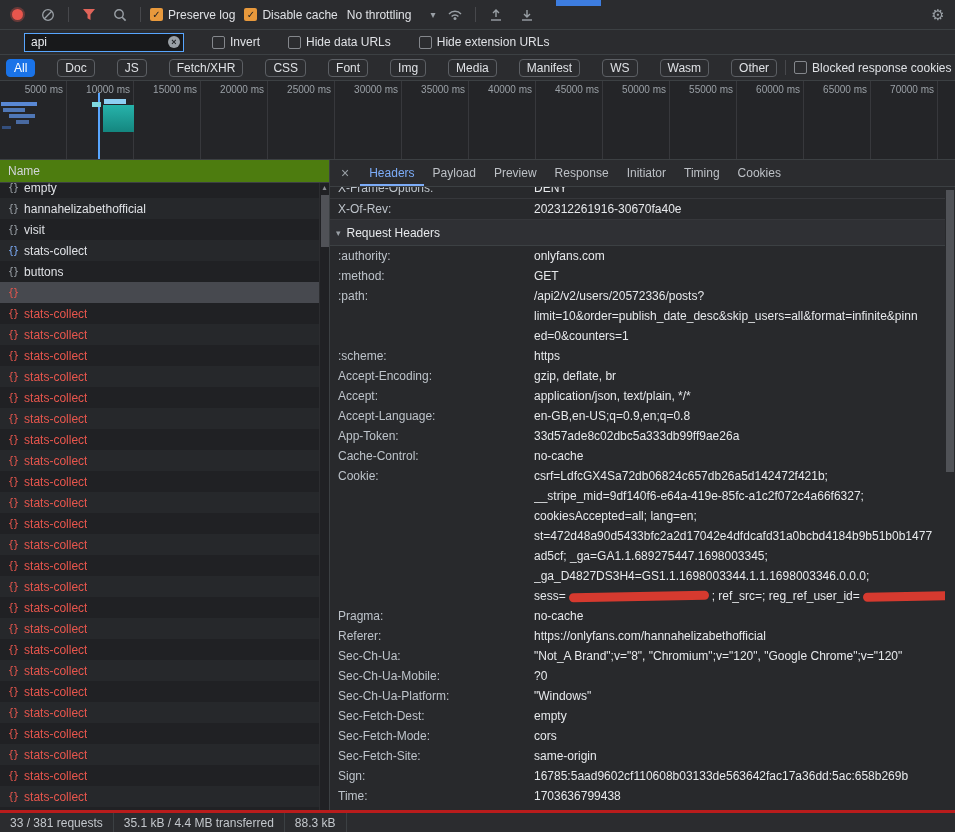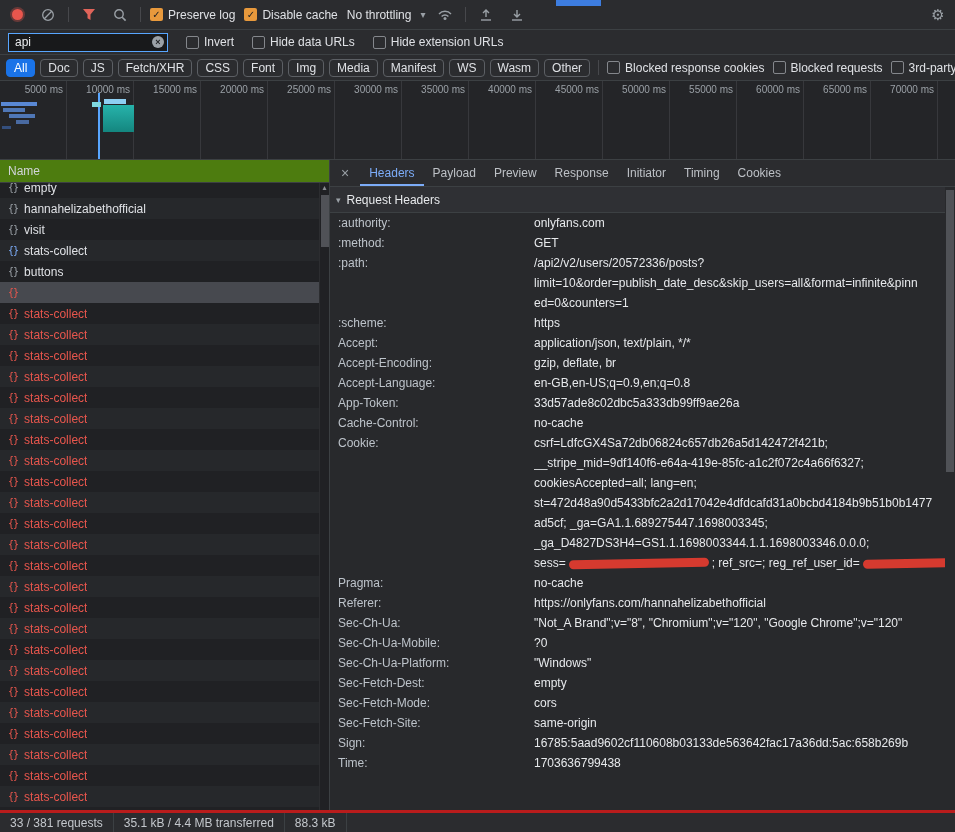--- a/index.html
+++ b/index.html
@@ -1,43 +1,43 @@
 <!DOCTYPE html>
 <html style="--accent-blue: #1a73e8; --tab-blue: #7cacf8; --error-red: #e8564d; --checkbox-orange: #e8993c; --redact-red: #d63a2f; --selection-bg: #47494f;"><head>
 <meta charset="utf-8">
 <style>
 *{margin:0;padding:0;box-sizing:border-box}
 html,body{background:#0f0f10}
 .devtools{position:relative;width:955px;height:832px;overflow:hidden;background:#202124;color:#dfe1e5;
   font-family:"Liberation Sans","DejaVu Sans",sans-serif;font-size:12px;display:flex;flex-direction:column}
 .toolbar{display:flex;align-items:center;background:#2b2c2f;border-bottom:1px solid #3c4043;flex:0 0 auto}
 .main-toolbar{height:30px;padding:0 6px;gap:9px;position:relative}
-.filter-row{height:25px;padding:0 8px;gap:18px}
+.filter-row{height:25px;padding:0 24px;gap:28px}
 .chips-row{height:26px;padding:0 6px;gap:8px}
 .sep{width:1px;height:15px;background:#47484c;flex:0 0 auto}
 .spacer{flex:1}
 .icon-btn{display:inline-flex;align-items:center;justify-content:center;width:22px;height:22px;cursor:pointer;flex:0 0 auto}
 .record-dot{width:11px;height:11px;border-radius:50%;background:var(--error-red,#e8564d);box-shadow:0 0 0 2px rgba(232,86,77,.33)}
 .gear{font-size:15px;color:#9aa0a6;line-height:1}
 .cb{display:inline-flex;align-items:center;gap:5px;cursor:pointer;flex:0 0 auto}
 .cb .box{width:13px;height:13px;border-radius:2px;display:inline-flex;align-items:center;justify-content:center;
   font-size:10px;font-weight:bold;color:transparent}
 .cb.checked .box{background:var(--checkbox-orange,#e8993c);color:#202124}
 .cb.unchecked .box{border:1px solid #84878c}
 .cb-label{color:#dfe1e5;white-space:nowrap}
-.throttle{display:inline-flex;align-items:center;gap:9px;cursor:pointer;color:#dfe1e5;white-space:nowrap}
+.throttle{display:inline-flex;align-items:center;gap:19px;cursor:pointer;color:#dfe1e5;white-space:nowrap}
 .caret{color:#9aa0a6;font-size:10px}
 .top-strip{position:absolute;left:556px;top:0;width:45px;height:6px;background:#3d7de0;z-index:9}
 .filter-input{display:flex;align-items:center;width:160px;height:19px;background:#18191b;border:1px solid #58a6ff;
   padding:0 3px 0 6px;gap:4px;flex:0 0 auto}
 .filter-input input{flex:1;min-width:0;background:transparent;border:none;outline:none;color:#e8eaed;
   font:12px "Liberation Sans","DejaVu Sans",sans-serif}
 .clear-circle{width:12px;height:12px;border-radius:50%;background:#9aa0a6;color:#202124;font-size:9px;line-height:12px;
   text-align:center;font-weight:bold;cursor:pointer;flex:0 0 auto}
-.chips{display:flex;align-items:center;gap:5px}
+.chips{display:flex;align-items:center;gap:22px}
 .chip{height:18px;line-height:16px;padding:0 7px;border:1px solid #5c5f64;border-radius:4px;color:#dfe1e5;cursor:pointer;white-space:nowrap}
 .chip.selected{background:var(--accent-blue,#1a73e8);border-color:var(--accent-blue,#1a73e8);color:#fff}
 .timeline{position:relative;height:79px;background:#242528;border-bottom:1px solid #3c4043;overflow:hidden;flex:0 0 auto}
 .tl-scale{display:flex;height:100%}
 .tl-seg{flex:0 0 67px;border-right:1px solid #37383c;font-size:10px;color:#9aa0a6;text-align:right;padding:3px 3px 0 16px}
 .tl-activity div{position:absolute}
 .a1{left:1px;top:21px;width:36px;height:4px;background:#639af2;opacity:.85}
 .a2{left:3px;top:27px;width:22px;height:4px;background:#639af2;opacity:.7}
 .a3{left:9px;top:33px;width:26px;height:4px;background:#639af2;opacity:.7}
 .a4{left:16px;top:39px;width:13px;height:4px;background:#639af2;opacity:.6}
@@ -371,20 +371,28 @@
             <div class="tab">Payload</div>
             <div class="tab">Preview</div>
             <div class="tab">Response</div>
             <div class="tab">Initiator</div>
             <div class="tab">Timing</div>
             <div class="tab">Cookies</div>
           </div>
       </div>
       <div class="details-content">
         <div class="resp-rows">
+            <div class="hdr-row">
+              <span class="hname">X-Frame-Options:</span>
+              <span class="hvalue">DENY</span>
+            </div>
+            <div class="hdr-row">
+              <span class="hname">X-Of-Rev:</span>
+              <span class="hvalue">202312261916-30670fa40e</span>
+            </div>
           </div>
         <div class="section-hdr">
           <span class="tri">▾</span>
           <span>Request Headers</span>
         </div>
         <div class="req-rows">
             <div class="hdr-row">
               <span class="hname">:authority:</span>
               <span class="hvalue">onlyfans.com</span>
             </div>
@@ -398,26 +406,26 @@
                 <div class="vline-txt"><span>/api2/v2/users/20572336/posts?</span></div>
                 <div class="vline-txt"><span>limit=10&amp;order=publish_date_desc&amp;skip_users=all&amp;format=infinite&amp;pinn</span></div>
                 <div class="vline-txt"><span>ed=0&amp;counters=1</span></div>
               </span>
             </div>
             <div class="hdr-row">
               <span class="hname">:scheme:</span>
               <span class="hvalue">https</span>
             </div>
             <div class="hdr-row">
+              <span class="hname">Accept-Encoding:</span>
+              <span class="hvalue">gzip, deflate, br</span>
+            </div>
+            <div class="hdr-row">
               <span class="hname">Accept:</span>
               <span class="hvalue">application/json, text/plain, */*</span>
-            </div>
-            <div class="hdr-row">
-              <span class="hname">Accept-Encoding:</span>
-              <span class="hvalue">gzip, deflate, br</span>
             </div>
             <div class="hdr-row">
               <span class="hname">Accept-Language:</span>
               <span class="hvalue">en-GB,en-US;q=0.9,en;q=0.8</span>
             </div>
             <div class="hdr-row">
               <span class="hname">App-Token:</span>
               <span class="hvalue">33d57ade8c02dbc5a333db99ff9ae26a</span>
             </div>
             <div class="hdr-row">

